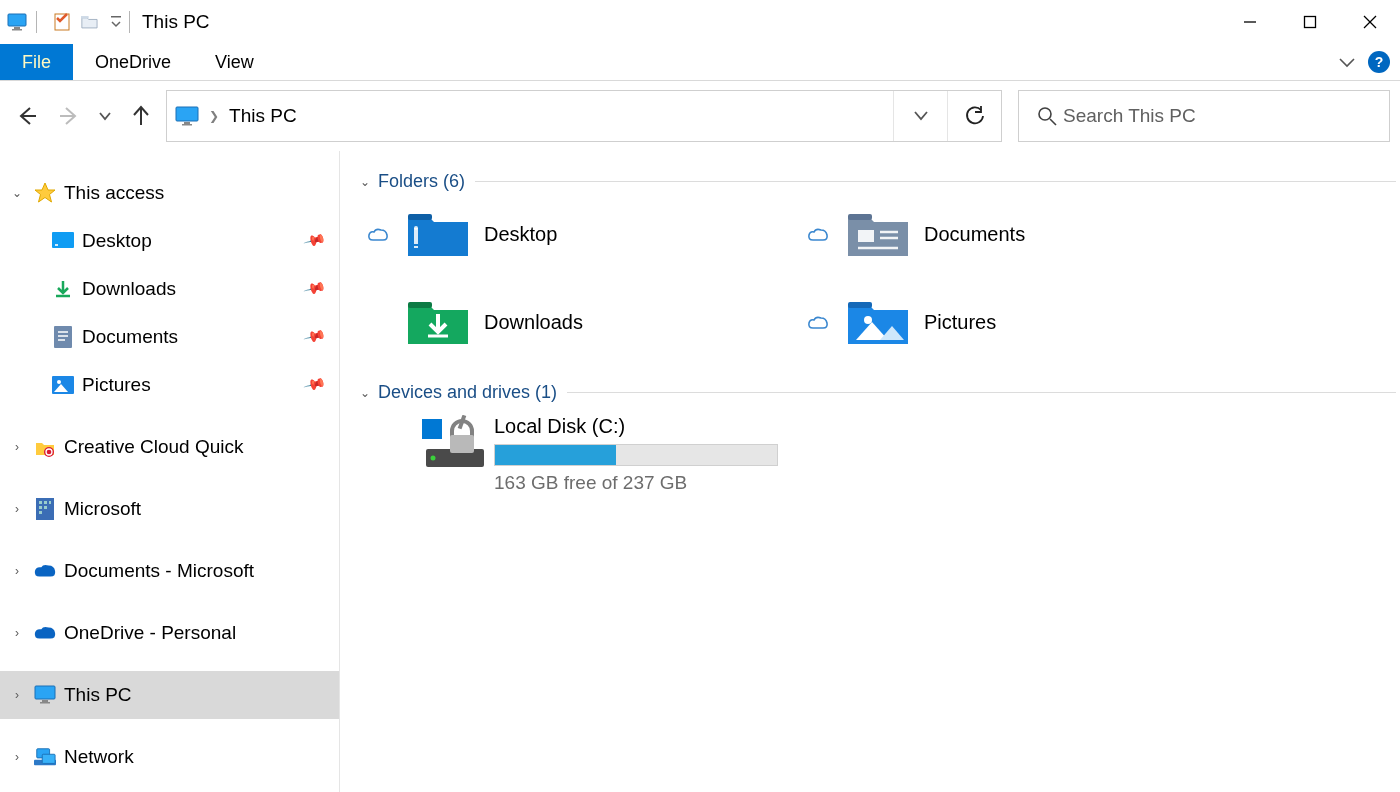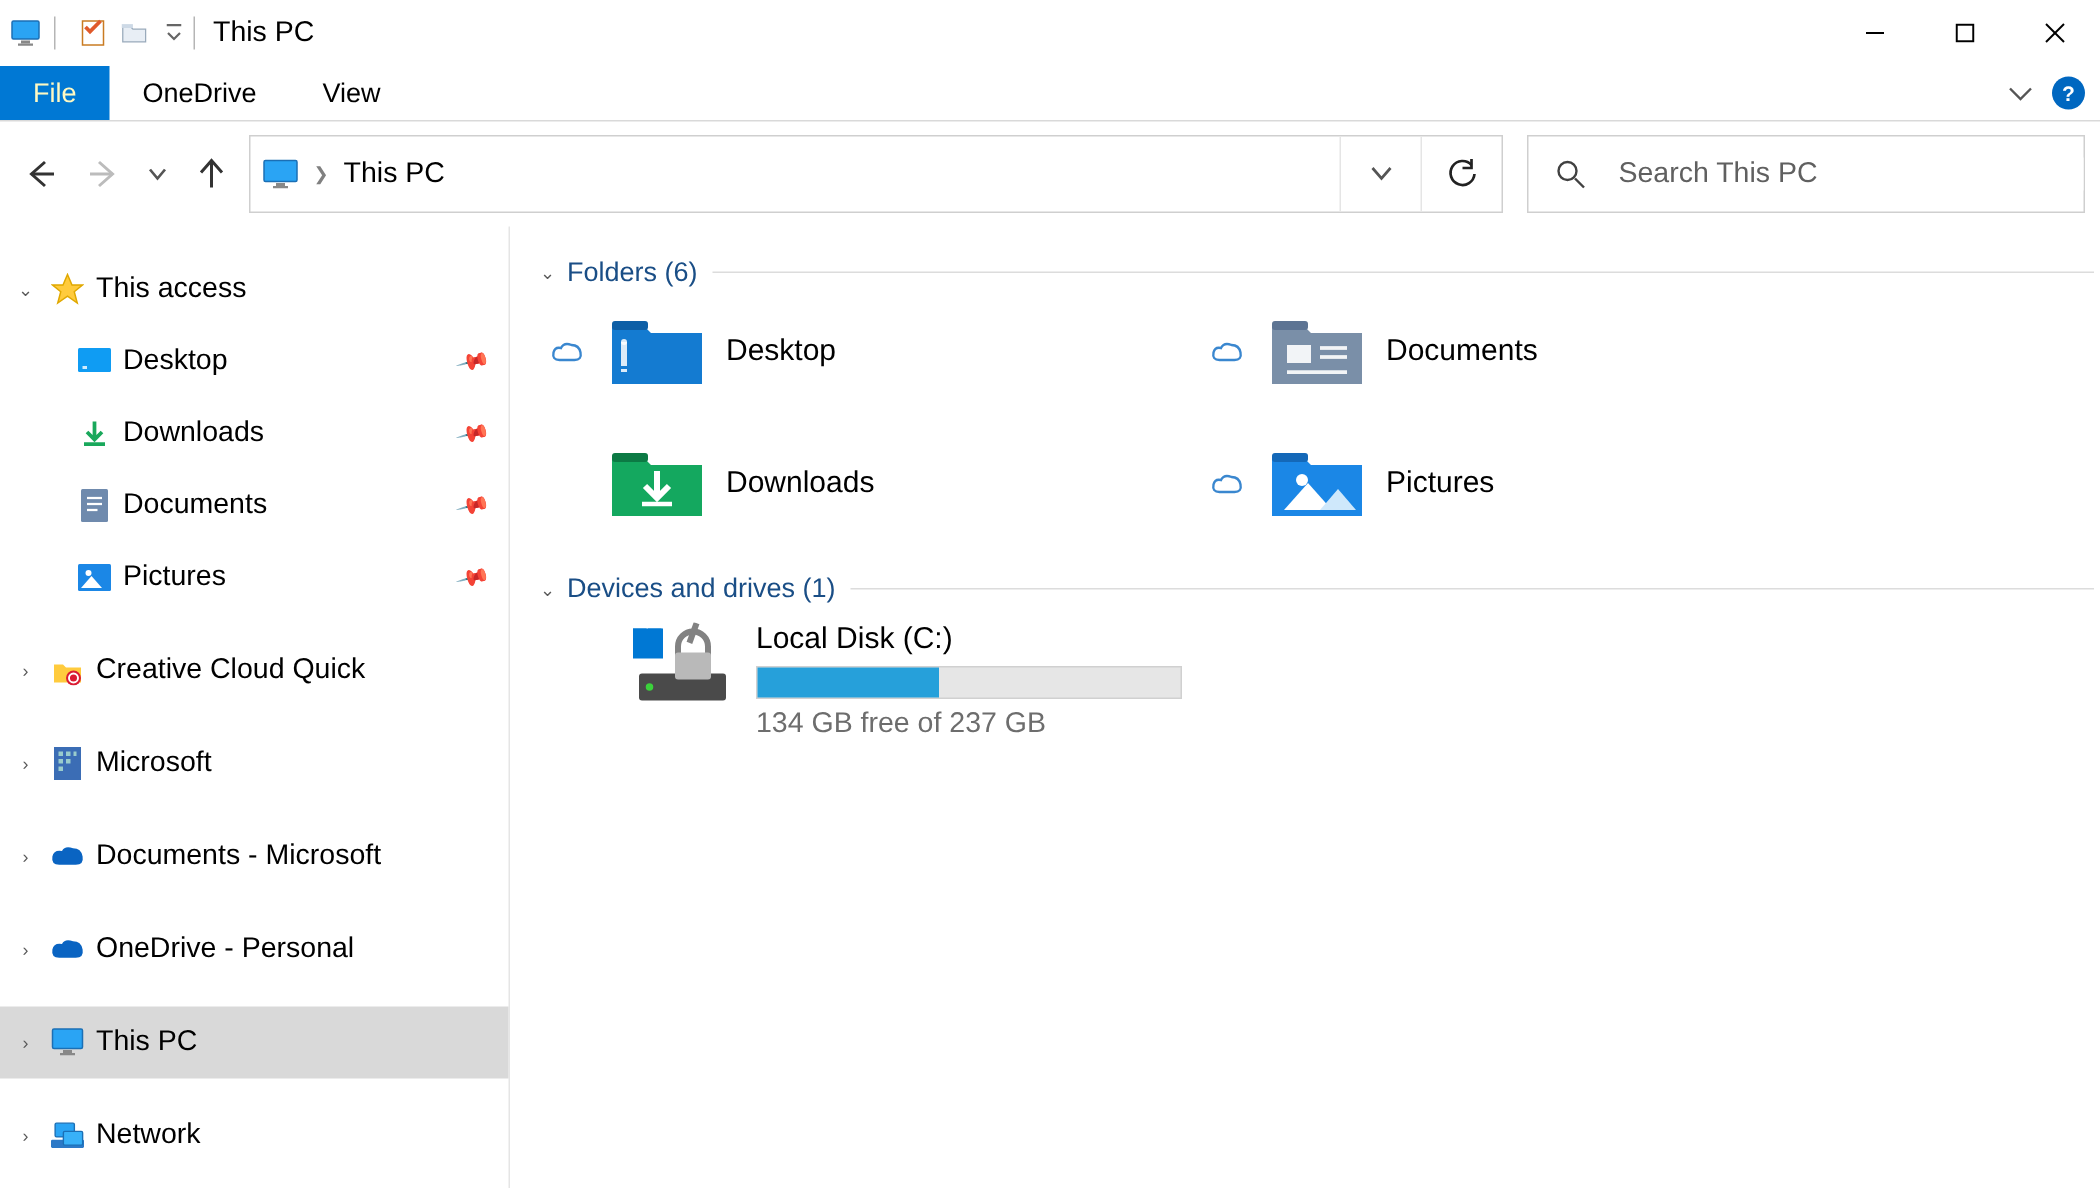--- a/index.html
+++ b/index.html
@@ -25,21 +25,21 @@
 
   
   .navbar { height: 70px; display:flex; align-items:center; padding: 0 10px; gap:8px; }
   .nav-btn { width:34px; height:40px; display:flex; align-items:center; justify-content:center; color:#333;}
   .nav-btn.disabled { color:#bcbcbc; }
   .addr-box { flex:0 0 836px; height:52px; border:1px solid #cfcfcf; display:flex; align-items:center;}
   .addr-inner { display:flex; align-items:center; padding-left:8px; font-size:19px; gap:10px; }
   .addr-sep { color:#808080; font-size:12px;}
   .addr-right { margin-left:auto; display:flex;}
   .addr-right div { width:54px; height:50px; display:flex; align-items:center; justify-content:center; border-left:1px solid #e5e5e5;}
-  .search-box { flex:1; height:52px; border:1px solid #cfcfcf; display:flex; align-items:center; padding-left:18px; gap:22px; margin-left:8px;}
+  .search-box { flex:1; height:52px; border:1px solid #cfcfcf; display:flex; align-items:center; padding-left:18px; gap:6px; margin-left:8px;}
   .search-box input { border:none; outline:none; font-size:19px; width:100%; color:#333; }
   .search-box input::placeholder { color:#606060;}
 
   
   .body { display:flex; height: calc(792px - 44px - 37px - 70px); }
   .sidebar { width:340px; border-right:1px solid #e5e5e5; padding-top:18px; }
   .side-item { height:48px; display:flex; align-items:center; font-size:19px; position:relative; }
   .side-item.selected { background:#d9d9d9; }
   .side-toggle { width:34px; display:flex; justify-content:center; font-size:12px; color:#5a5a5a; }
   .side-icon { width:22px; height:22px; margin-right:8px; display:flex; align-items:center; justify-content:center;}
@@ -50,21 +50,21 @@
   
   .content { flex:1; padding: 20px 0 0 12px; }
   .group-header { display:flex; align-items:center; font-size:18px; color:#1a4e86; margin-bottom:12px; }
   .gh-chev { width:26px; text-align:center; color:#5a5a5a; font-size:12px;}
   .gh-line { flex:1; height:1px; background:#dcdcdc; margin-left:10px; margin-right:4px;}
   .folder-grid { display:grid; grid-template-columns: 440px 440px; row-gap:28px; margin-left:12px; margin-bottom:30px;}
   .folder-item { display:flex; align-items:center; height:60px; gap:14px; font-size:20px;}
   .folder-cloud { width:28px; display:flex; justify-content:center; color:#3a87cf;}
   .folder-icon { width:64px; height:52px; display:flex; align-items:center; justify-content:center;}
 
-  .drive-row { display:flex; align-items:flex-start; margin-left:68px; gap:14px;}
+  .drive-row { display:flex; align-items:flex-start; margin-left:68px; gap:4px;}
   .drive-icon { width:70px; height:56px; display:flex; align-items:center; justify-content:center;}
   .drive-info { display:flex; flex-direction:column; gap:6px;}
   .drive-name { font-size:20px;}
   .drive-bar { width:284px; height:22px; background:#e6e6e6; position:relative; border:1px solid #d0d0d0;}
   .drive-fill { position:absolute; left:0; top:0; bottom:0; background:#26a0da;}
   .drive-free { font-size:19px; color:#6d6d6d;}
 
   svg { display:block; }
 </style>
 </head>
@@ -430,18 +430,18 @@
           <rect x="32" y="6" width="20" height="26" rx="10" fill="none" stroke="#828282" stroke-width="4"></rect>
           <rect x="30" y="20" width="24" height="18" rx="2" fill="#b9b9b9"></rect>
           <rect x="40" y="0" width="4" height="14" fill="#828282" transform="rotate(20 42 7)"></rect>
         </svg>
       </span>
       <div class="drive-info">
         <span class="drive-name">Local Disk (C:)</span>
         <div class="drive-bar">
           <div class="drive-fill" id="drive-fill" style="width: 43%;"></div>
         </div>
-        <span class="drive-free">134 GB free of 237 GB</span>
+        <span class="drive-free">163 GB free of 237 GB</span>
       </div>
     </div>
 
   </div>
 </div>
 
 </body></html>

